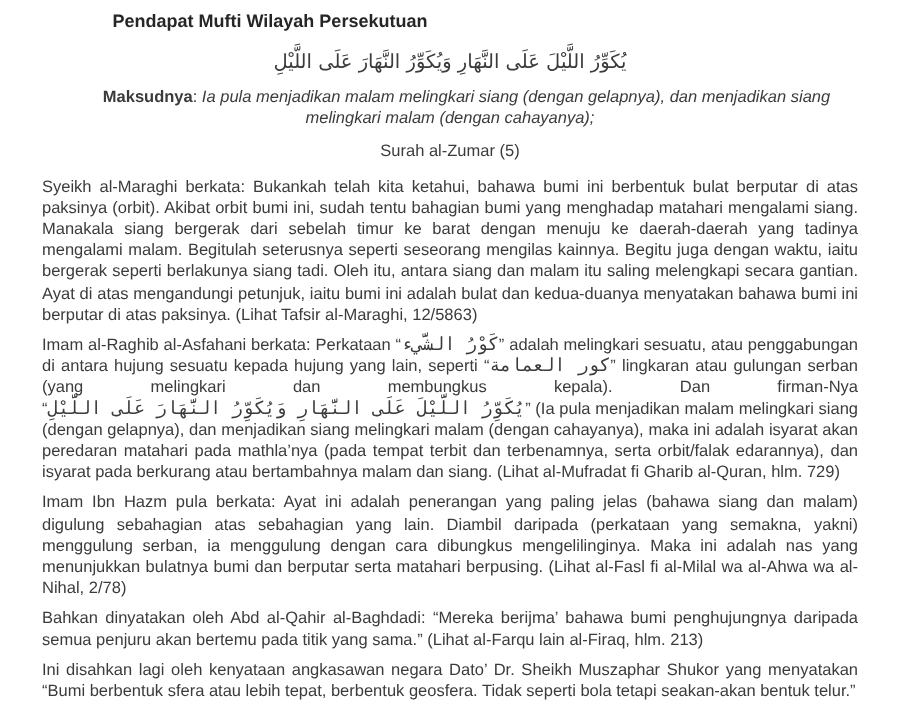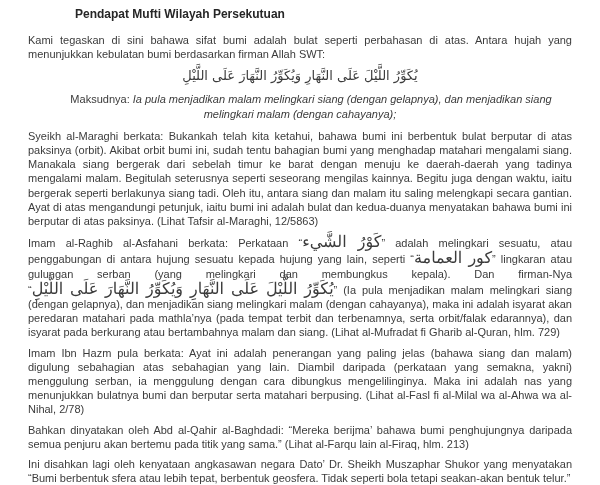--- a/index.html
+++ b/index.html
@@ -34,44 +34,44 @@
   .just   { text-align: justify; }
   .center { text-align: center; }
   .arabic-verse {
     font-family: "DejaVu Sans", sans-serif;
     font-size: 13px;
     line-height: 17px;
     margin: 2px 0 8px 0;
     direction: rtl;
   }
   .arabic-inline {
-    font-family: Liberation Serif, serif;
-    font-size: 16px;
+    font-family: Liberation Mono, monospace;
+    font-size: 12px;
     line-height: 1;
     white-space: nowrap;
   }
-  .bold   { font-weight: normal; margin-left: 22px; }
+  .bold   { font-weight: bold; margin-left: 22px; }
   .italic { font-style: italic; }
   .book   { }
   .trans-block { margin-top: 8px; margin-bottom: 8px; }
   .ref-line    { margin-bottom: 9px; }
 </style>
 </head>
 <body>
 
 <div class="page">
 
   <h1 class="title">Pendapat Mufti Wilayah Persekutuan</h1>
 
-  <p class="just">Kami tegaskan di sini bahawa sifat bumi adalah bulat seperti perbahasan di atas. Antara hujah yang menunjukkan kebulatan bumi berdasarkan firman Allah SWT:</p>
 
   <p class="center arabic-verse">يُكَوِّرُ اللَّيْلَ عَلَى النَّهَارِ وَيُكَوِّرُ النَّهَارَ عَلَى اللَّيْلِ</p>
 
   <p class="center trans-block"><span class="bold">Maksudnya</span><span>: </span><span class="italic">Ia pula menjadikan malam melingkari siang (dengan gelapnya), dan menjadikan siang melingkari malam (dengan cahayanya);</span></p>
 
+  <p class="center ref-line">Surah al-Zumar (5)</p>
 
   <p class="just"><span>Syeikh al-Maraghi berkata: Bukankah telah kita ketahui, bahawa bumi ini berbentuk bulat berputar di atas paksinya (orbit). Akibat orbit bumi ini, sudah tentu bahagian bumi yang menghadap matahari mengalami siang. Manakala siang bergerak dari sebelah timur ke barat dengan menuju ke daerah-daerah yang tadinya mengalami malam. Begitulah seterusnya seperti seseorang mengilas kainnya. Begitu juga dengan waktu, iaitu bergerak seperti berlakunya siang tadi. Oleh itu, antara siang dan malam itu saling melengkapi secara gantian. Ayat di atas mengandungi petunjuk, iaitu bumi ini adalah bulat dan kedua-duanya menyatakan bahawa bumi ini berputar di atas paksinya. (Lihat </span><span class="book">Tafsir al-Maraghi</span><span>, 12/5863)</span></p>
 
   <p class="just"><span>Imam al-Raghib al-Asfahani berkata: Perkataan “</span><span class="arabic-inline">كَوْرُ الشَّيء</span><span>” adalah melingkari sesuatu, atau penggabungan di antara hujung sesuatu kepada hujung yang lain, seperti “</span><span class="arabic-inline">كور العمامة</span><span>” lingkaran atau gulungan serban (yang melingkari dan membungkus kepala). Dan firman-Nya “</span><span class="arabic-inline">يُكَوِّرُ اللَّيْلَ عَلَى النَّهَارِ وَيُكَوِّرُ النَّهَارَ عَلَى اللَّيْلِ</span><span>” (Ia pula menjadikan malam melingkari siang (dengan gelapnya), dan menjadikan siang melingkari malam (dengan cahayanya), maka ini adalah isyarat akan peredaran matahari pada mathla’nya (pada tempat terbit dan terbenamnya, serta orbit/falak edarannya), dan isyarat pada berkurang atau bertambahnya malam dan siang. (Lihat </span><span class="book">al-Mufradat fi Gharib al-Quran</span><span>, hlm. 729)</span></p>
 
   <p class="just"><span>Imam Ibn Hazm pula berkata: Ayat ini adalah penerangan yang paling jelas (bahawa siang dan malam) digulung sebahagian atas sebahagian yang lain. Diambil daripada (perkataan yang semakna, yakni) menggulung serban, ia menggulung dengan cara dibungkus mengelilinginya. Maka ini adalah nas yang menunjukkan bulatnya bumi dan berputar serta matahari berpusing. (Lihat </span><span class="book">al-Fasl fi al-Milal wa al-Ahwa wa al-Nihal</span><span>, 2/78)</span></p>
 
   <p class="just"><span>Bahkan dinyatakan oleh Abd al-Qahir al-Baghdadi: “Mereka berijma’ bahawa bumi penghujungnya daripada semua penjuru akan bertemu pada titik yang sama.” (Lihat </span><span class="book">al-Farqu lain al-Firaq</span><span>, hlm. 213)</span></p>
 
   <p class="just"><span>Ini disahkan lagi oleh kenyataan angkasawan negara Dato’ Dr. Sheikh Muszaphar Shukor yang menyatakan “Bumi berbentuk sfera atau lebih tepat, berbentuk geosfera. Tidak seperti bola tetapi seakan-akan bentuk telur.”</span></p>

